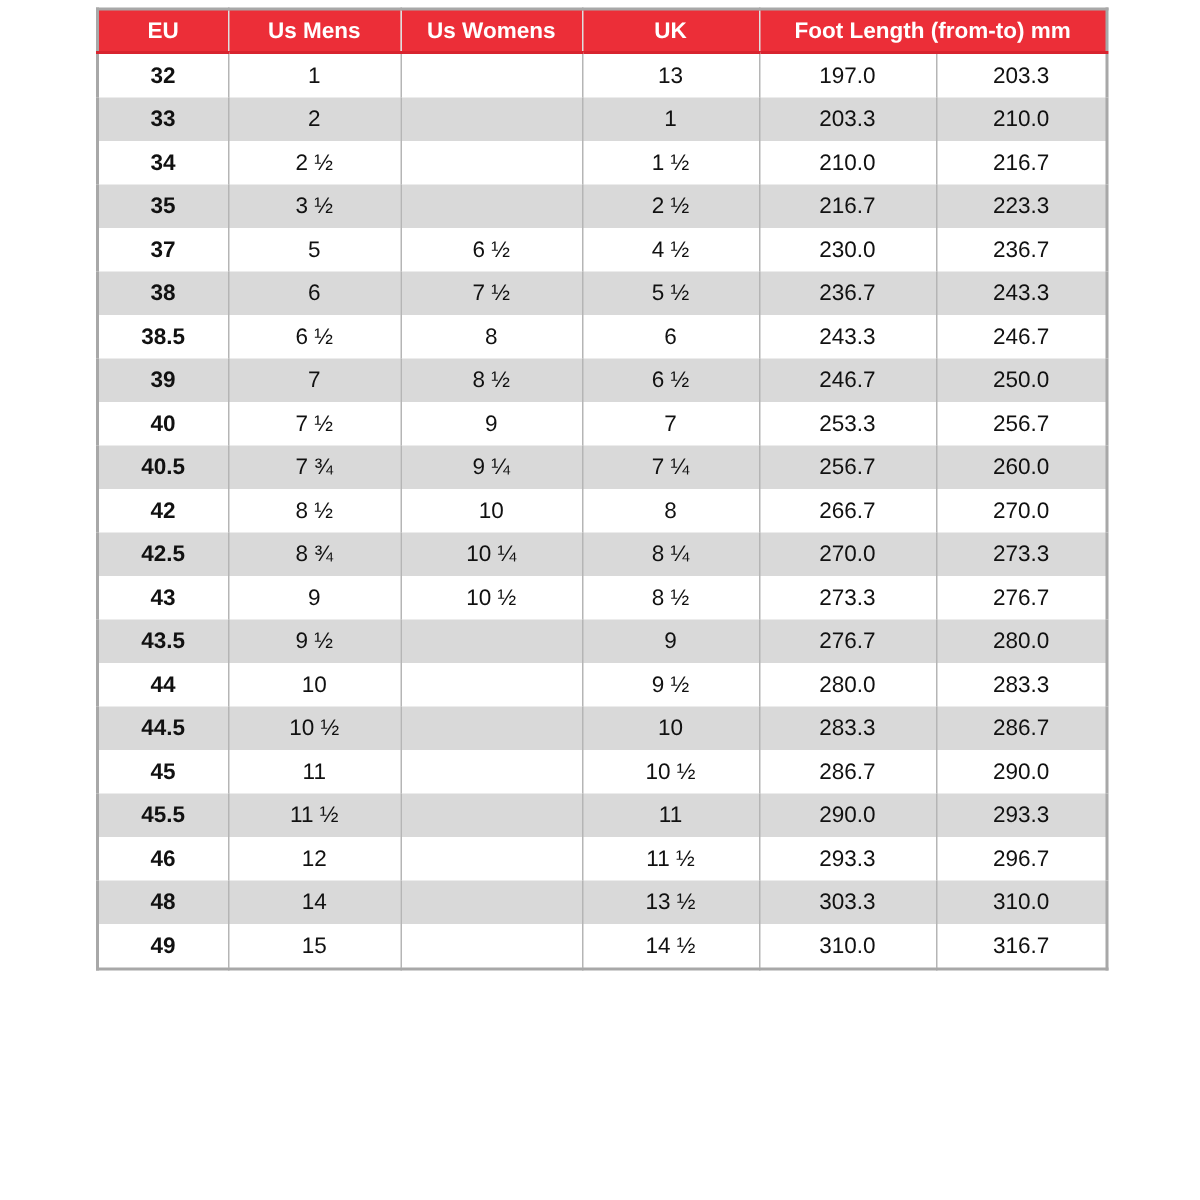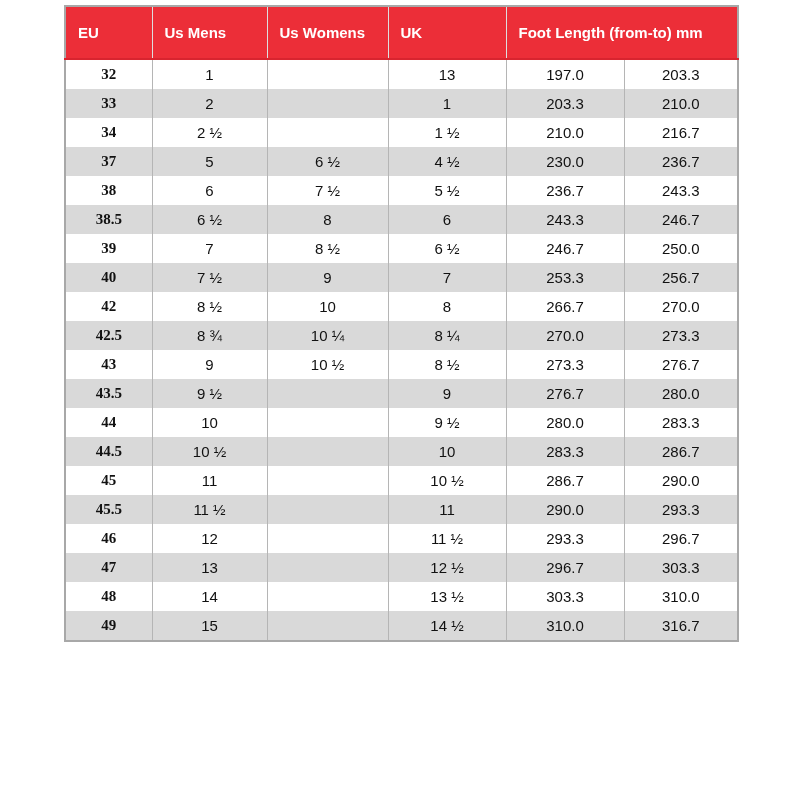--- a/index.html
+++ b/index.html
@@ -26,40 +26,39 @@
   table.size-table col.c-uk        { width: 118px; }
   table.size-table col.c-foot-from { width: 118px; }
   table.size-table col.c-foot-to   { width: 114px; }
 
   table.size-table th {
     background: var(--header-bg, #ec2e38);
     color: var(--header-text, #ffffff);
     font-weight: bold;
     font-size: 15px;
     height: 27px;
-    padding: 12px;
-    text-align: left;
+    padding: 0;
+    text-align: center;
     border-left: 1px solid #dedede;
     border-bottom: 2px solid #d8242f;
   }
   table.size-table th:first-child { border-left: none; }
 
   table.size-table td {
     font-size: 15px;
     color: var(--body-text, #111111);
     height: 29px;
     padding: 0;
     text-align: center;
     border-left: 1px solid #b5b5b5;
     background: var(--row-even-bg, #ffffff);
   }
   table.size-table td:first-child {
     border-left: none;
     font-weight: bold;
-    font-family: Liberation Serif, serif;
   }
   table.size-table tbody tr:nth-child(even) td {
     background: var(--row-odd-bg, #d9d9d9);
   }
 </style>
 </head>
 <body>
 
 <div class="page">
   <table class="size-table">
@@ -99,20 +98,28 @@
         </tr>
         <tr>
           <td>34</td>
           <td>2 ½</td>
           <td></td>
           <td>1 ½</td>
           <td>210.0</td>
           <td>216.7</td>
         </tr>
         <tr>
+          <td>35</td>
+          <td>3 ½</td>
+          <td></td>
+          <td>2 ½</td>
+          <td>216.7</td>
+          <td>223.3</td>
+        </tr>
+        <tr>
           <td>37</td>
           <td>5</td>
           <td>6 ½</td>
           <td>4 ½</td>
           <td>230.0</td>
           <td>236.7</td>
         </tr>
         <tr>
           <td>38</td>
           <td>6</td>
@@ -139,20 +146,28 @@
         </tr>
         <tr>
           <td>40</td>
           <td>7 ½</td>
           <td>9</td>
           <td>7</td>
           <td>253.3</td>
           <td>256.7</td>
         </tr>
         <tr>
+          <td>40.5</td>
+          <td>7 ¾</td>
+          <td>9 ¼</td>
+          <td>7 ¼</td>
+          <td>256.7</td>
+          <td>260.0</td>
+        </tr>
+        <tr>
           <td>42</td>
           <td>8 ½</td>
           <td>10</td>
           <td>8</td>
           <td>266.7</td>
           <td>270.0</td>
         </tr>
         <tr>
           <td>42.5</td>
           <td>8 ¾</td>
@@ -211,28 +226,20 @@
         </tr>
         <tr>
           <td>46</td>
           <td>12</td>
           <td></td>
           <td>11 ½</td>
           <td>293.3</td>
           <td>296.7</td>
         </tr>
         <tr>
-          <td>47</td>
-          <td>13</td>
-          <td></td>
-          <td>12 ½</td>
-          <td>296.7</td>
-          <td>303.3</td>
-        </tr>
-        <tr>
           <td>48</td>
           <td>14</td>
           <td></td>
           <td>13 ½</td>
           <td>303.3</td>
           <td>310.0</td>
         </tr>
         <tr>
           <td>49</td>
           <td>15</td>

